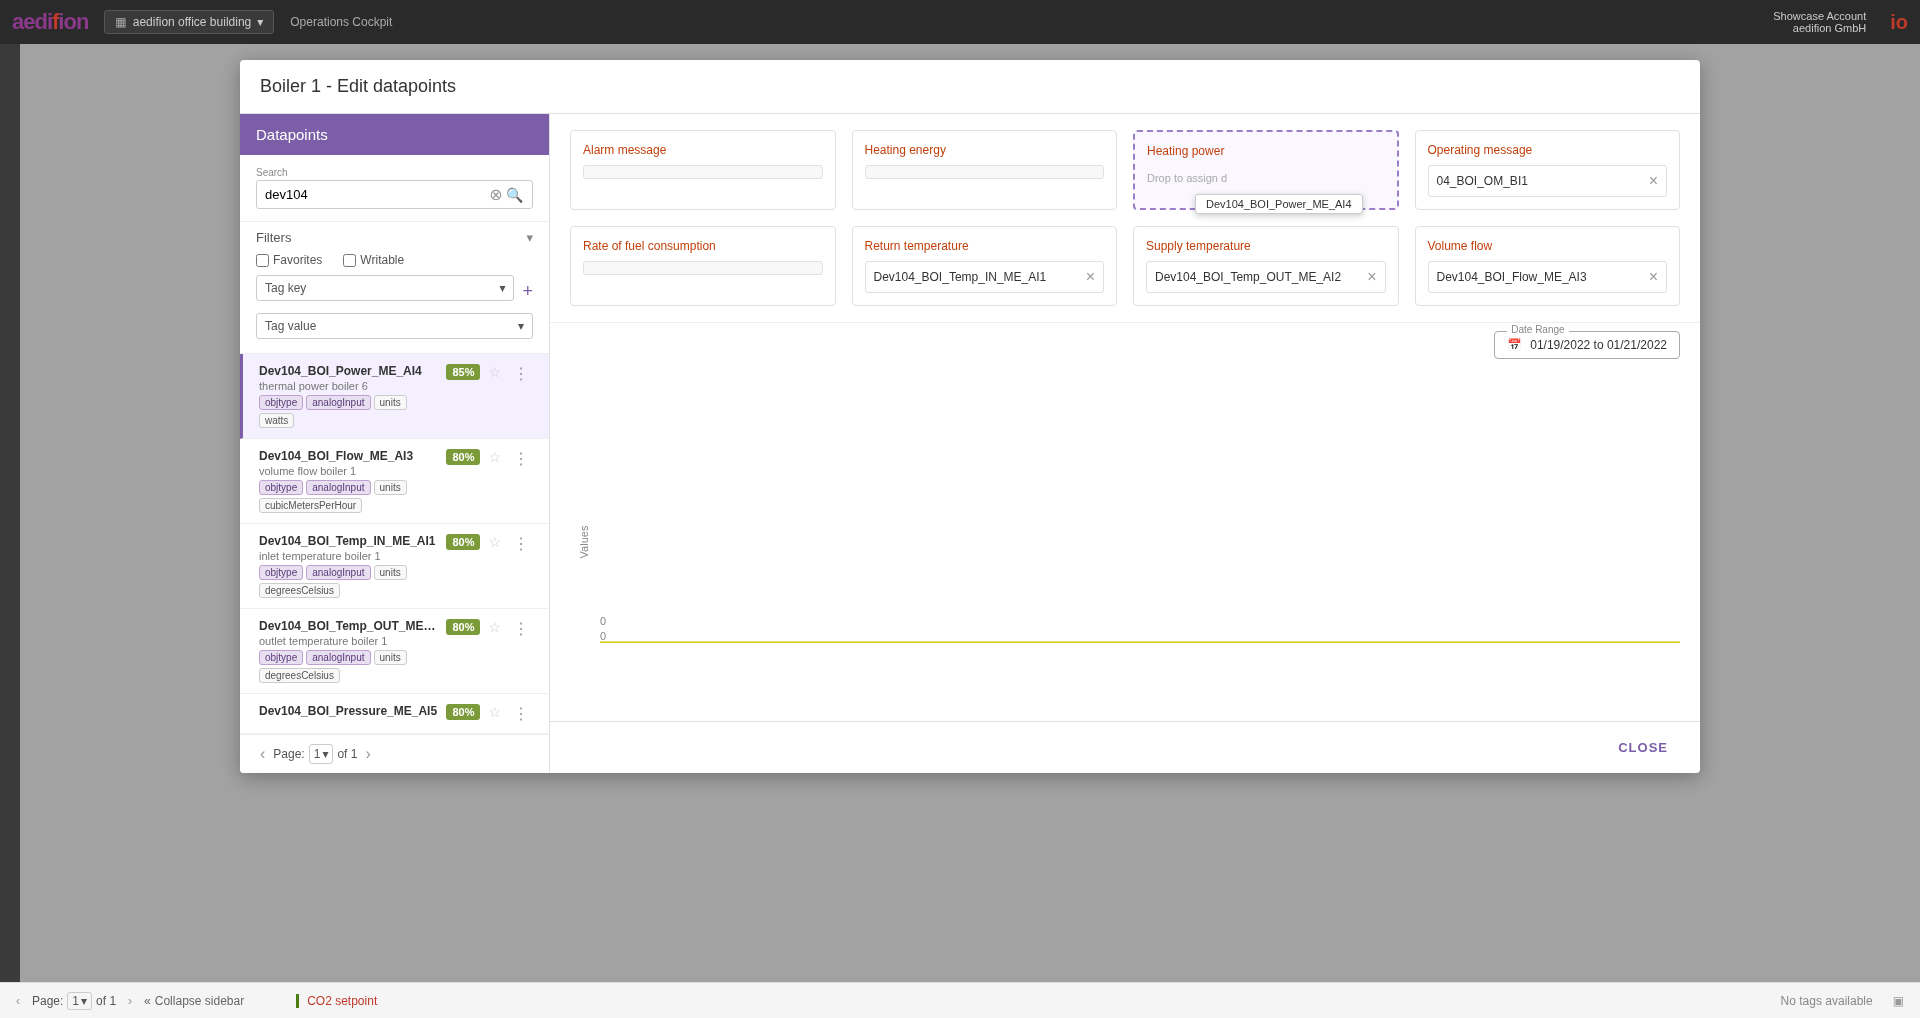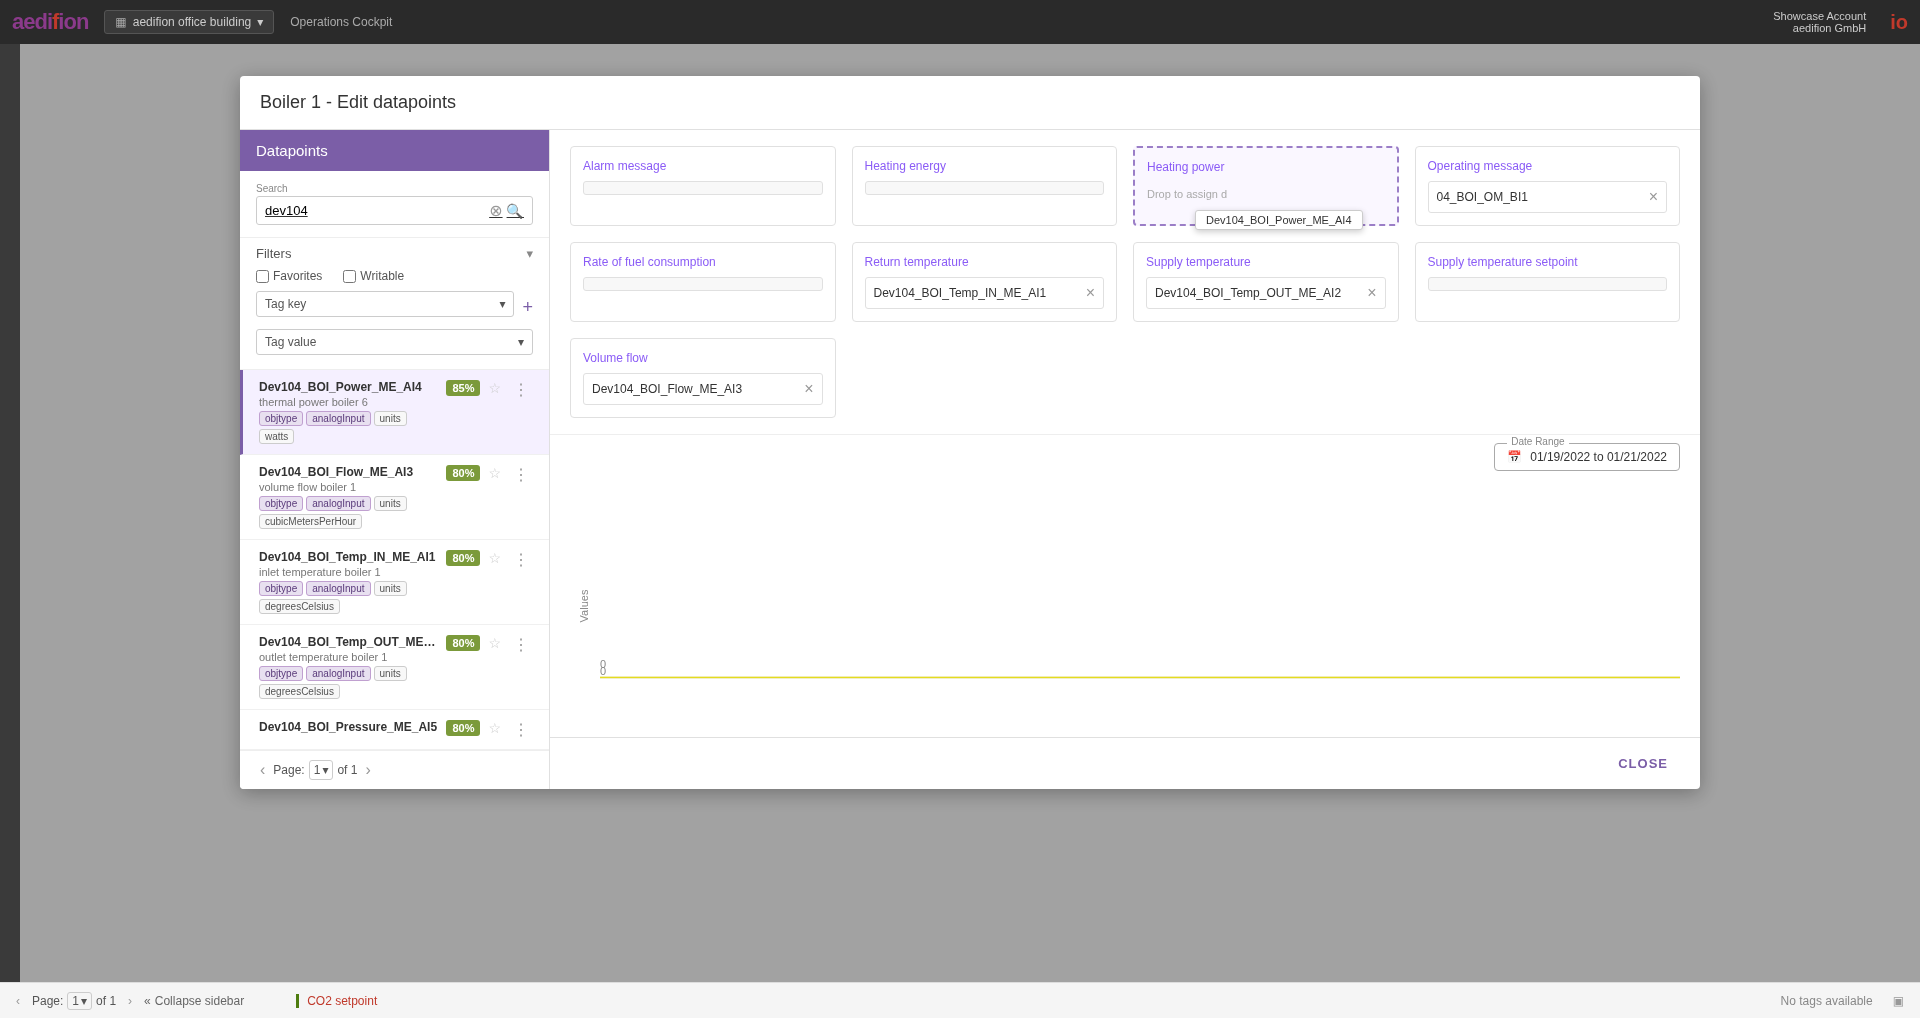--- a/index.html
+++ b/index.html
@@ -95,21 +95,21 @@
     }
 
     
     .modal-overlay {
       position: fixed;
       top: 44px; left: 20px; right: 0; bottom: 36px;
       background: rgba(0,0,0,0.3);
       display: flex;
       align-items: flex-start;
       justify-content: center;
-      padding: 32px;
+      padding: 16px;
     }
     .modal {
       background: white;
       border-radius: 4px;
       width: 100%;
       max-width: 1460px;
       max-height: 760px;
       overflow: hidden;
       display: flex;
       flex-direction: column;
@@ -159,21 +159,20 @@
       color: #888;
       margin-bottom: 2px;
     }
     .search-input-wrap {
       border: 1px solid #ccc;
       border-radius: 3px;
       display: flex;
       align-items: center;
       padding: 4px 8px;
       gap: 4px;
-      text-decoration: underline;
     }
     .search-input-wrap input {
       border: none;
       outline: none;
       flex: 1;
       font-size: 13px;
     }
     .search-icon { color: #666; font-size: 14px; cursor: pointer; }
     .clear-icon { color: #999; font-size: 16px; cursor: pointer; }
 
@@ -337,21 +336,21 @@
     }
     .grid-cell.drop-zone {
       border: 2px dashed #9b7ec7;
       background: #faf7ff;
     }
     .grid-cell.assigned {
       border: 1px solid #e0e0e0;
     }
     .cell-label {
       font-size: 12px;
-      color: #8b5cf6;
+      color: #c2410c;
       margin-bottom: 8px;
       font-weight: 500;
     }
     .cell-input {
       width: 100%;
       border: 1px solid #e0e0e0;
       border-radius: 3px;
       padding: 6px 8px;
       font-size: 12px;
       background: #f8f8f8;
@@ -638,24 +637,20 @@
           </div>
 
           <div class="grid-cell assigned">
             <div class="cell-label">Supply temperature</div>
             <div class="cell-assigned">
               <span>Dev104_BOI_Temp_OUT_ME_AI2</span>
               <span class="cell-remove">×</span>
             </div>
           </div>
 
-          <div class="grid-cell">
-            <div class="cell-label">Supply temperature setpoint</div>
-            <div class="cell-input"></div>
-          </div>
 
           <div class="grid-cell assigned">
             <div class="cell-label">Volume flow</div>
             <div class="cell-assigned">
               <span>Dev104_BOI_Flow_ME_AI3</span>
               <span class="cell-remove">×</span>
             </div>
           </div>
 
         </div>

